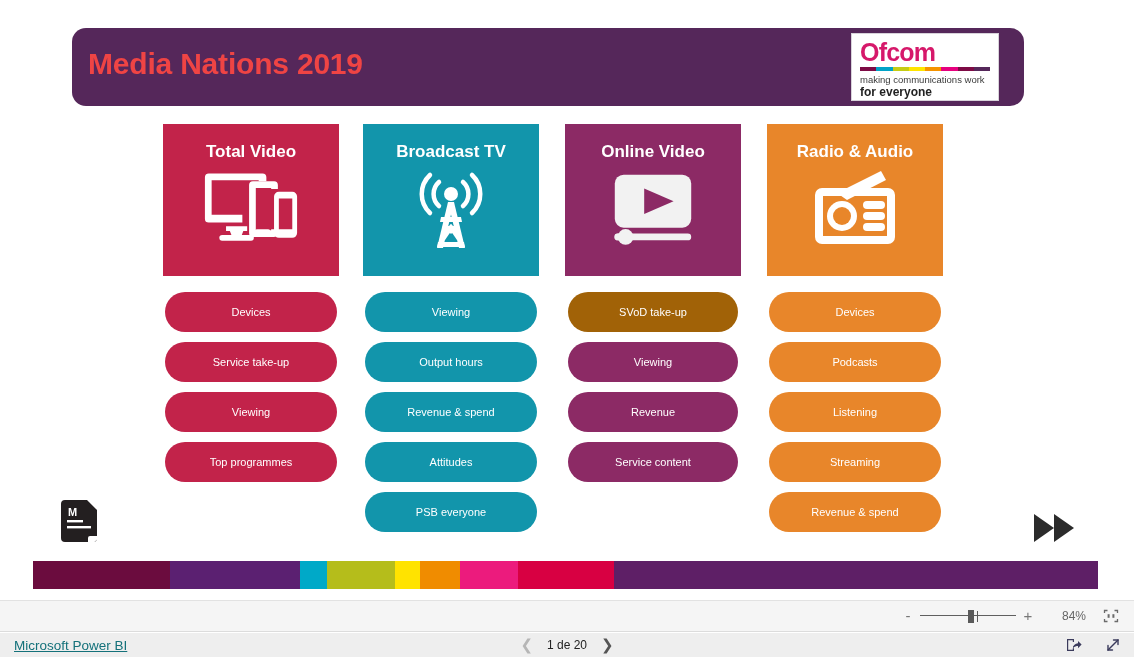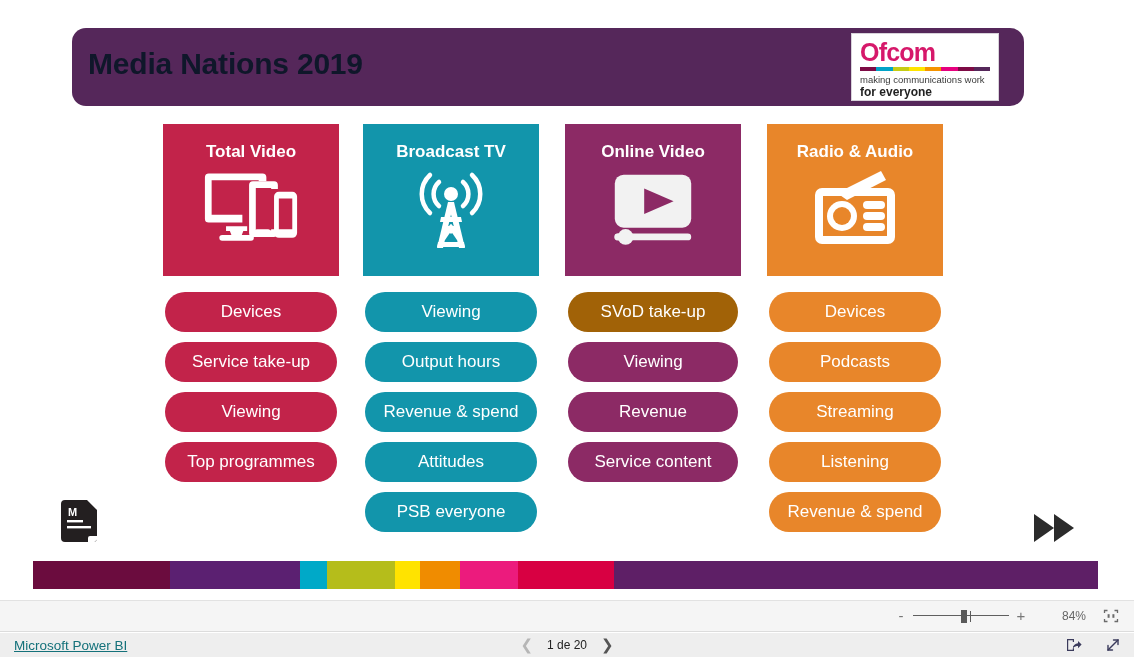--- a/index.html
+++ b/index.html
@@ -26,21 +26,21 @@
     left: 72px; top: 28px;
     width: 952px; height: 78px;
     background: #55275a;
     border-radius: 14px;
   }
   .banner-title {
     position: absolute;
     left: 88px; top: 47px;
     font-size: 30px;
     font-weight: bold;
-    color: #0f172a;
+    color: #ef4444;
     letter-spacing: -0.2px;
   }
 
   
   .logo-box {
     position: absolute;
     left: 851px; top: 33px;
     width: 148px; height: 68px;
     background: #ffffff;
     border: 1px solid #d8d2da;
@@ -94,21 +94,21 @@
 
   .pill {
     width: 172px;
     height: 40px;
     margin-top: 10px;
     border-radius: 20px;
     display: flex;
     align-items: center;
     justify-content: center;
     color: #ffffff;
-    font-size: 17px;
+    font-size: 11px;
     white-space: nowrap;
     cursor: pointer;
   }
   .col0 .pill-wrap, .col1 .pill-wrap, .col2 .pill-wrap, .col3 .pill-wrap { margin-top: 6px; }
   .pill-wrap { display: flex; flex-direction: column; align-items: center; }
 
   
   .col0 .pill { width: 172px; }
   .col1 .pill { width: 172px; }
   .col2 .pill { width: 170px; }
@@ -157,21 +157,21 @@
   .zoom-thumb {
     position: absolute; left: 48px; top: 1px;
     width: 6px; height: 13px; background: #5a5a5a;
   }
   .zoom-tick {
     position: absolute; left: 57px; top: 2px;
     width: 1px; height: 11px; background: #5a5a5a;
   }
   .zoom-pct {
     font-size: 12px; color: #666; width: 40px; text-align: center;
-    margin-left: 15px;
+    margin-left: 8px;
   }
   .fit-btn {
     width: 22px; height: 20px;
     margin-left: 6px; margin-right: 12px;
     display: flex; align-items: center; justify-content: center;
     cursor: pointer;
   }
 
   
   .statusbar {
@@ -350,24 +350,24 @@
             </div>
           </div>
           <div class="pill-wrap">
             <div class="pill" style="background: rgb(232, 134, 42);">
               <span>Devices</span>
             </div>
             <div class="pill" style="background: rgb(232, 134, 42);">
               <span>Podcasts</span>
             </div>
             <div class="pill" style="background: rgb(232, 134, 42);">
+              <span>Listening</span>
+            </div>
+            <div class="pill" style="background: rgb(232, 134, 42);">
               <span>Streaming</span>
-            </div>
-            <div class="pill" style="background: rgb(232, 134, 42);">
-              <span>Listening</span>
             </div>
             <div class="pill" style="background: rgb(232, 134, 42);">
               <span>Revenue &amp; spend</span>
             </div>
           </div>
         </div>
       </div>
 
     <div class="doc-icon">
       <svg width="44" height="52" viewBox="0 0 44 52">

